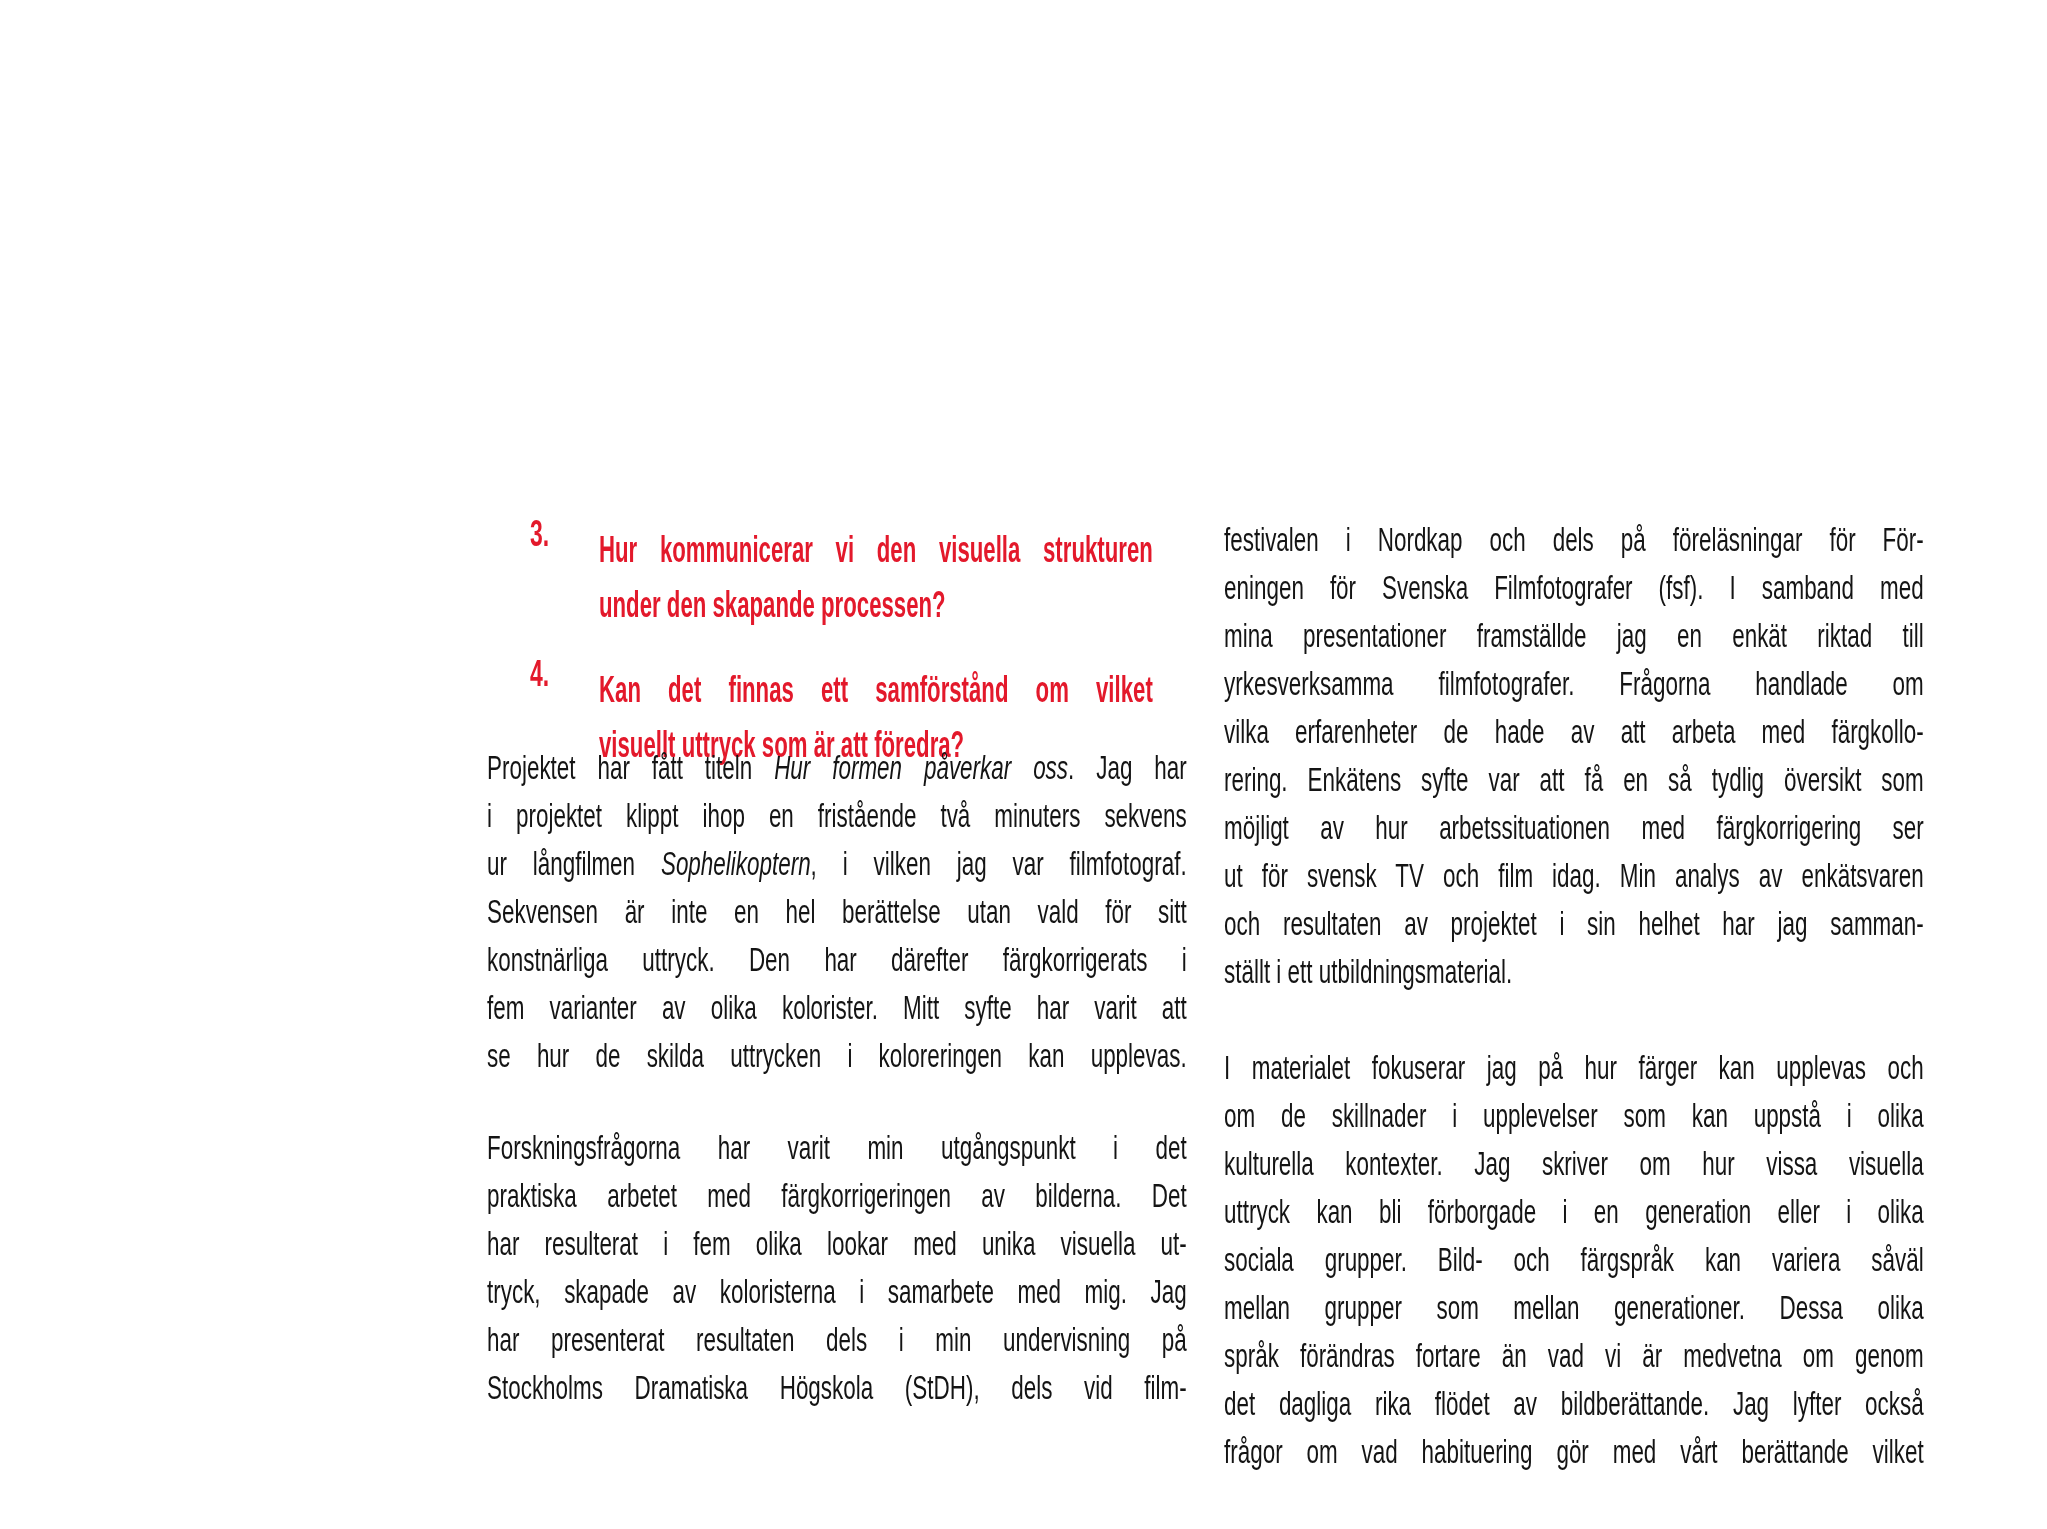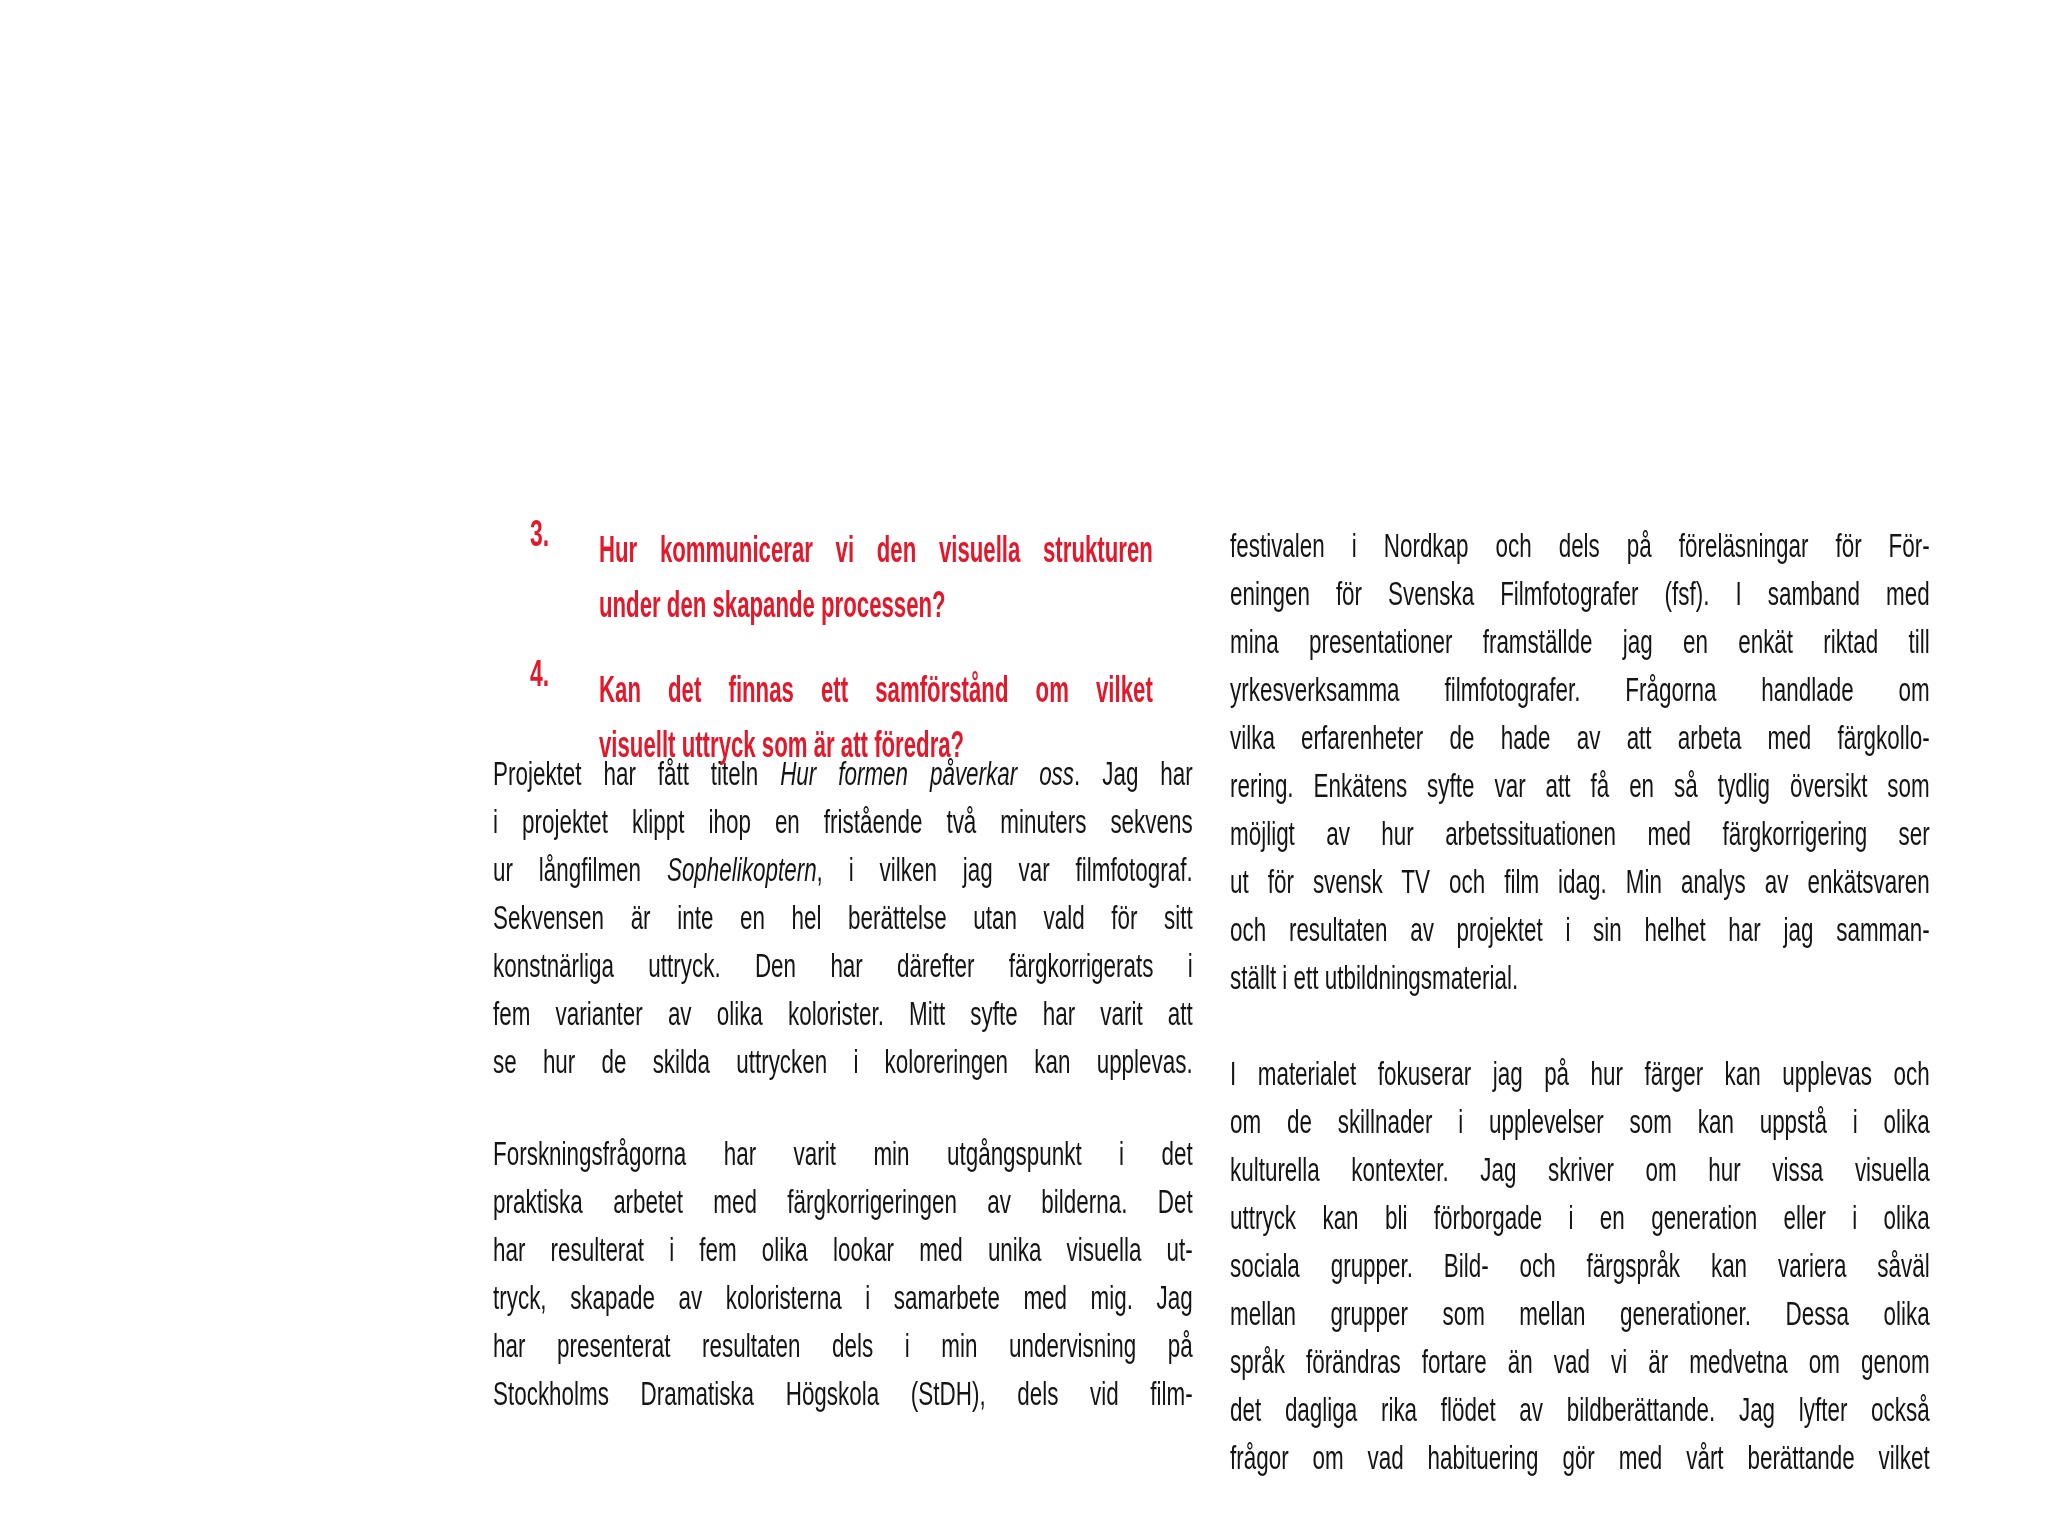--- a/index.html
+++ b/index.html
@@ -25,21 +25,21 @@
   .textcol { position:absolute; }
   .textcol .cline {
     width:1029px;
     transform:scaleX(0.68);
     font-size:33px;
     line-height:48px;
     height:48px;
     letter-spacing:0px;
     color:#141414;
   }
-  .textcol .para { margin:14px; }
+  .textcol .para { margin:8px; }
   .textcol .para + .para { margin-top:44px; }
   #left-column { left:479px; top:736px; width:703px; }
   #right-column { left:1216px; top:508px; width:700px; }
   #right-column .para + .para { margin-top:48px; }
 
   
   .question { position:absolute; left:530px; width:607px; }
   #question-3 { top:506px; }
   #question-4 { top:646px; }
   .qnum {

